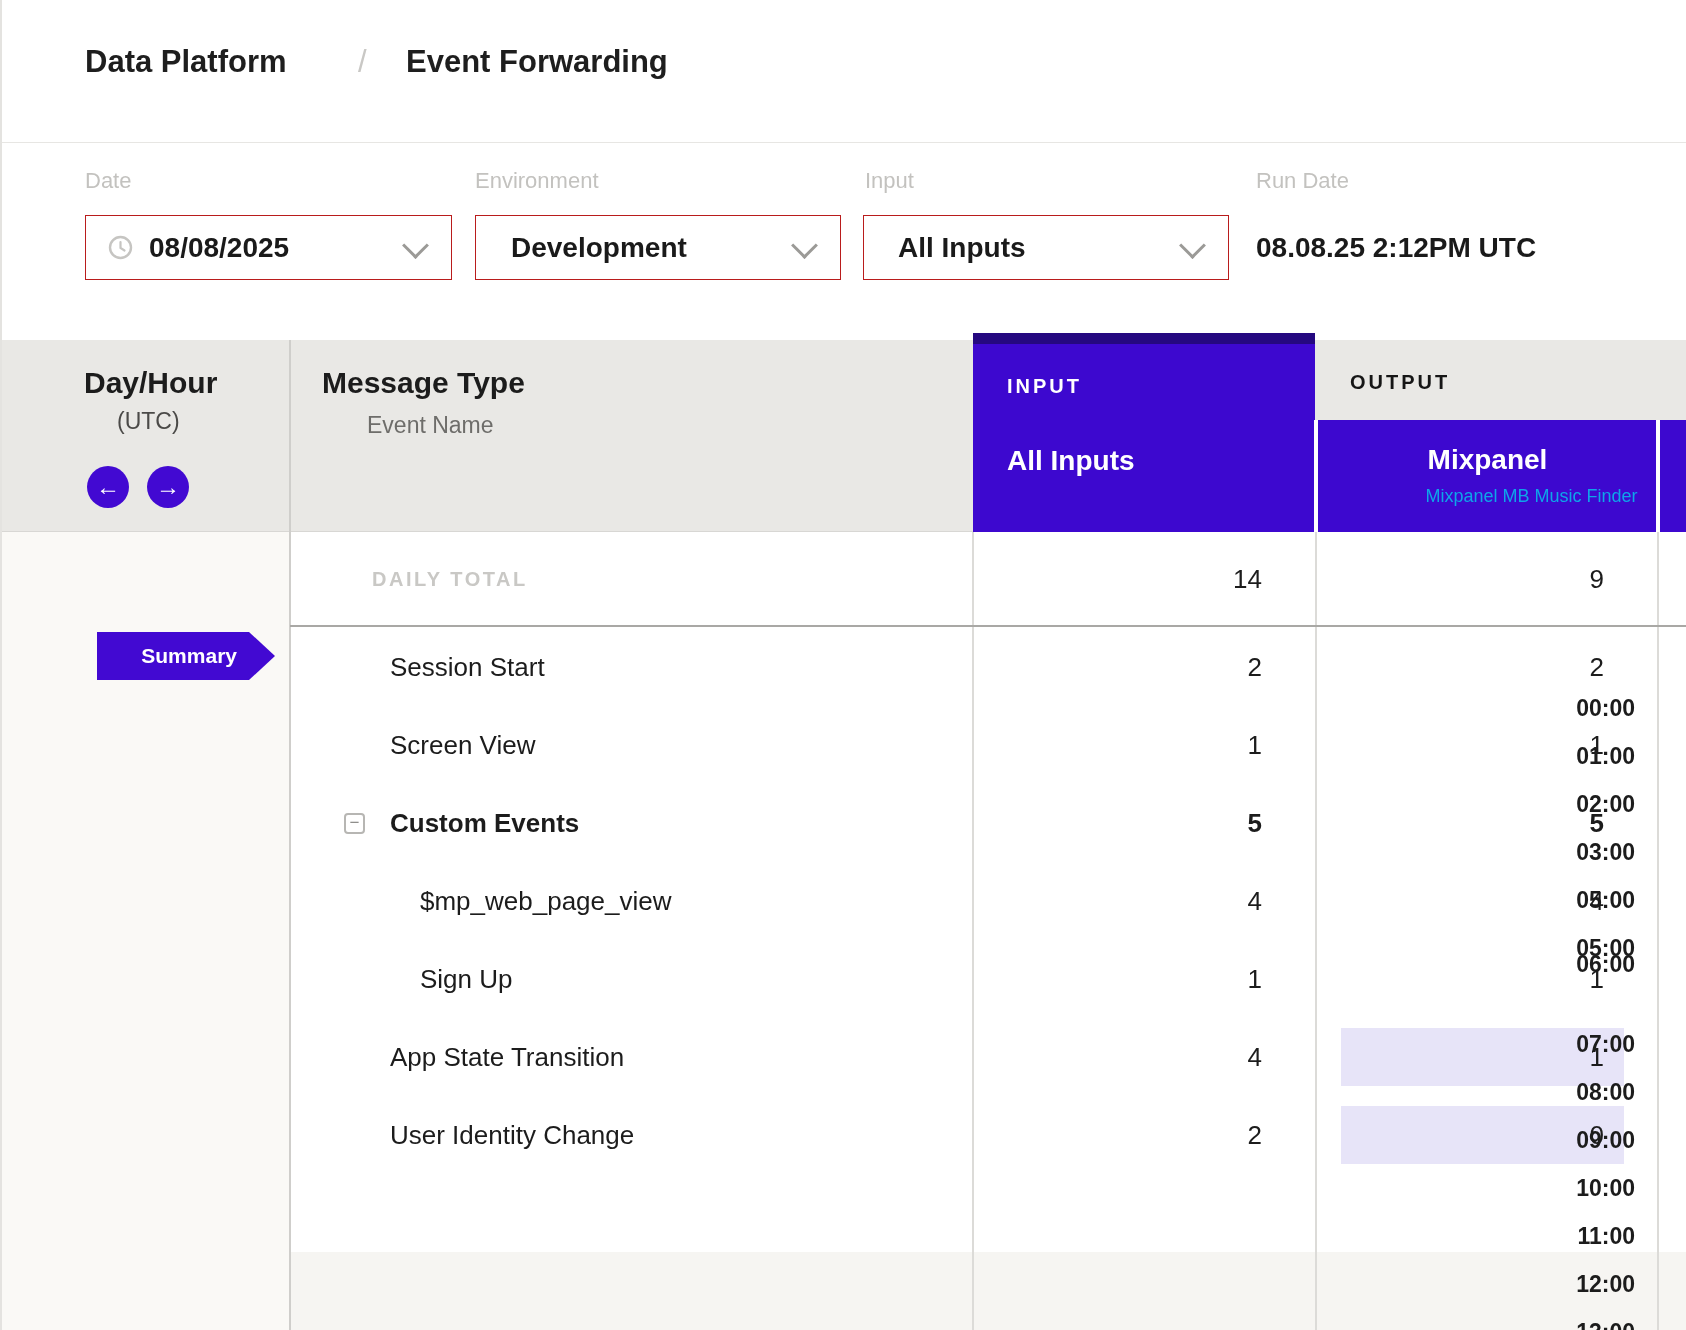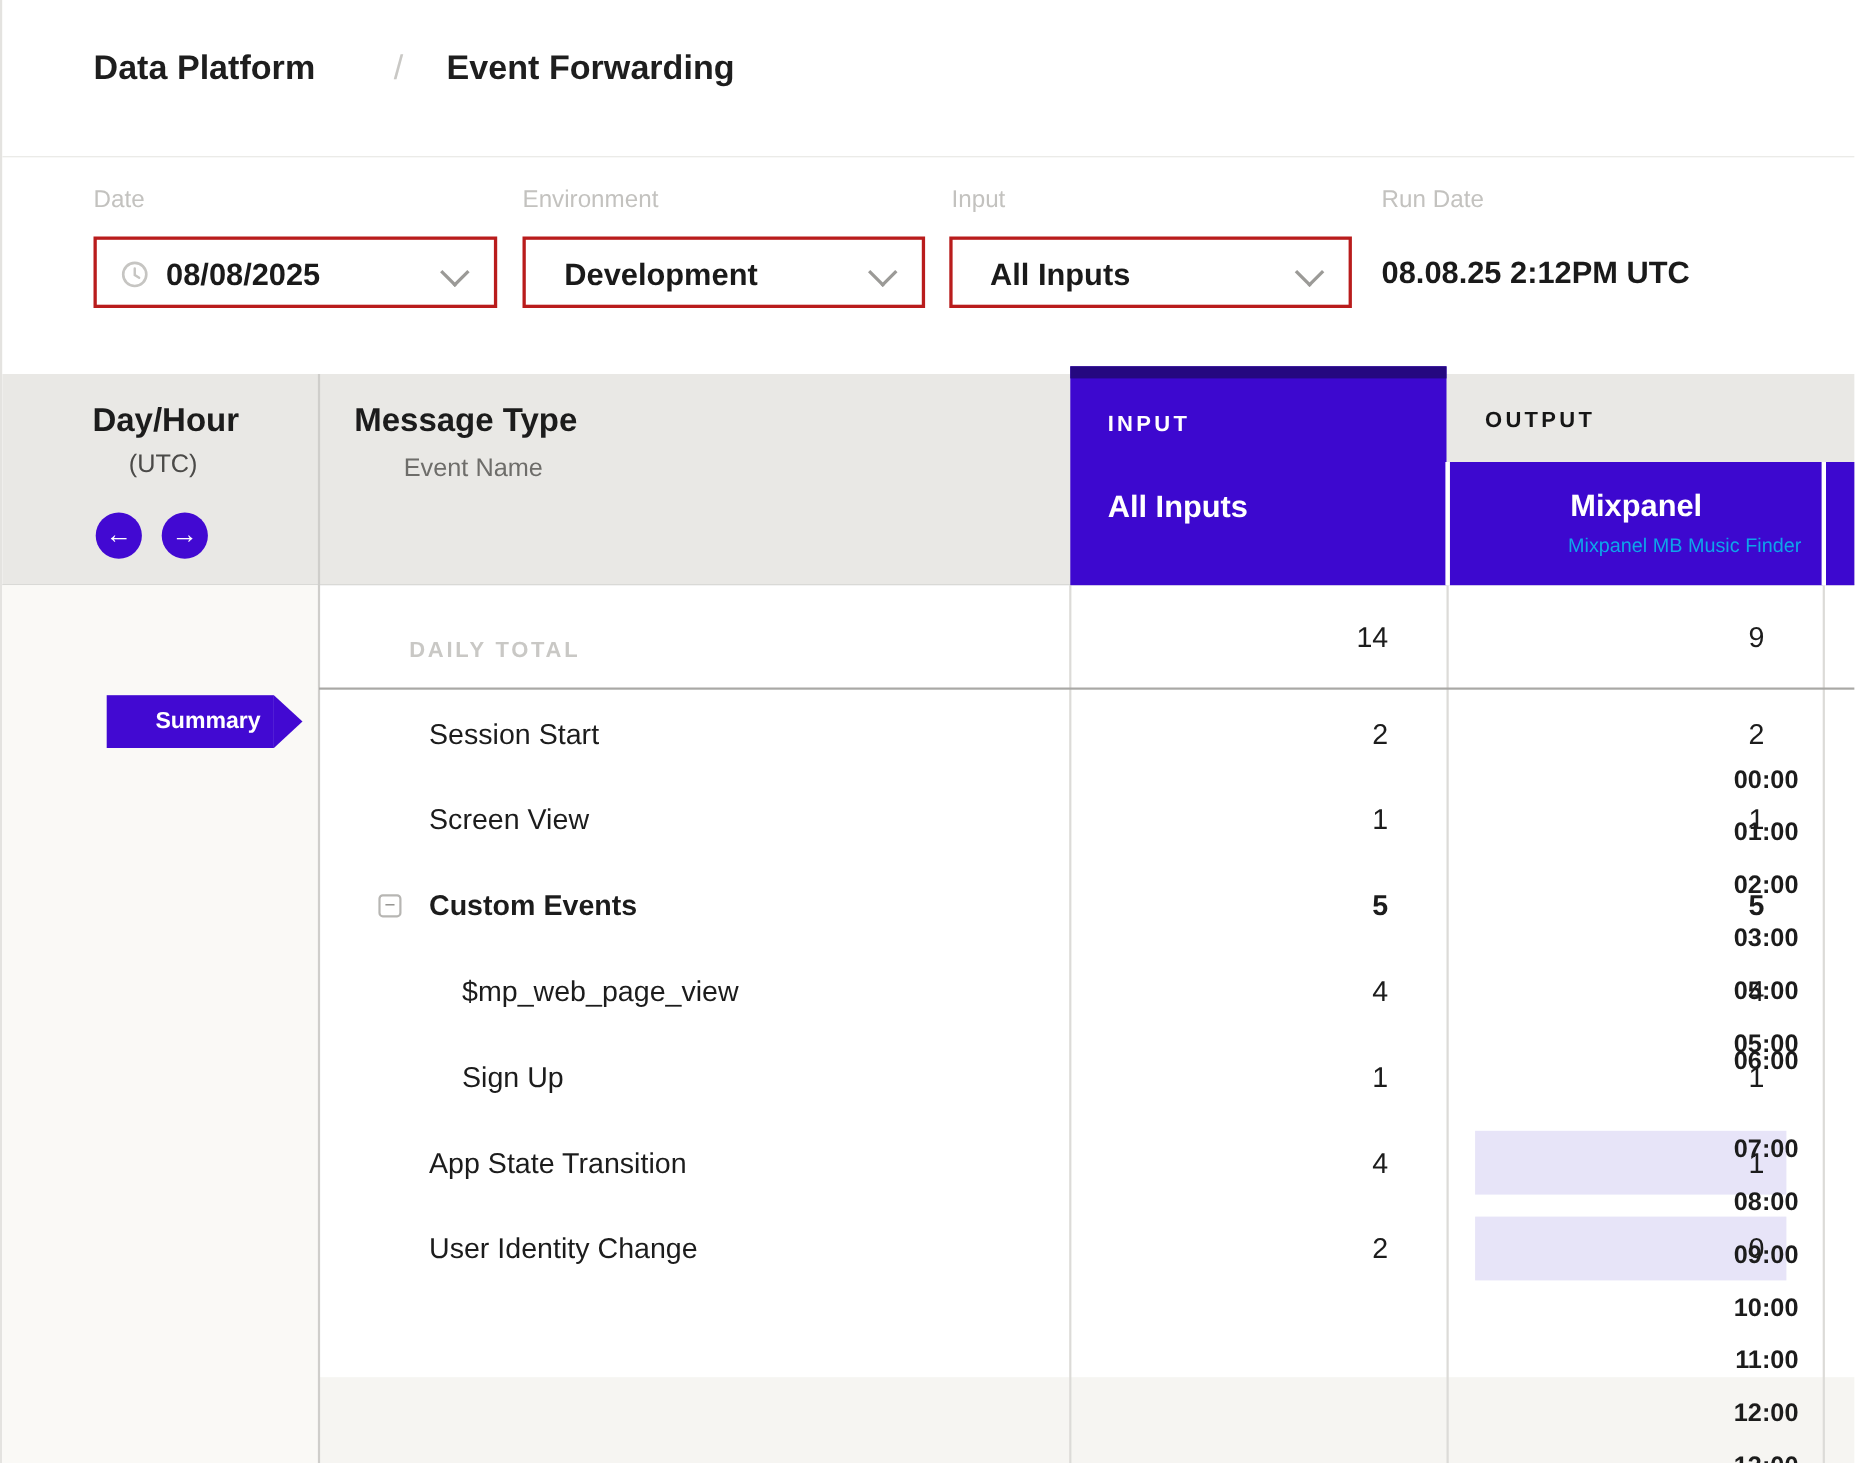--- a/index.html
+++ b/index.html
@@ -10,21 +10,21 @@
   
   .crumb{position:absolute;top:42px;height:40px;line-height:40px;font-size:31px;font-weight:600;color:#1e1e1e;}
   .crumb-section{left:83px;}
   .crumb-slash{left:356px;font-weight:400;color:#c9c8c5;font-size:31px;}
   .crumb-page{left:404px;}
   .top-divider{position:absolute;left:0;top:142px;width:1686px;height:1px;background:#e7e6e3;}
 
   
   .filter-label{position:absolute;top:168px;font-size:22px;color:#c3c2bf;}
   .fl-date{left:83px;} .fl-env{left:473px;} .fl-input{left:863px;} .fl-run{left:1254px;}
-  .select-box{position:absolute;top:215px;height:65px;border:3px solid #b91c1c;background:#fff;box-sizing:border-box;}
+  .select-box{position:absolute;top:215px;height:65px;border:1px solid #b91c1c;background:#fff;box-sizing:border-box;}
   .box-date{left:83px;width:367px;} .box-env{left:473px;width:366px;} .box-input{left:861px;width:366px;}
   .select-value{position:absolute;top:0;height:63px;line-height:63px;font-size:28px;color:#1a1a1a;}
   .v-bold{font-weight:700;} .v-med{font-weight:600;}
   .val-date{left:63px;} .val-env{left:35px;} .val-input{left:34px;}
   .chevron{position:absolute;right:26px;top:20px;width:16px;height:16px;
            border-right:3px solid #9b9a97;border-bottom:3px solid #9b9a97;transform:rotate(45deg);}
   .clock{position:absolute;left:22px;top:19px;}
   .run-date-value{position:absolute;left:1254px;top:215px;height:65px;line-height:65px;font-size:28px;font-weight:700;color:#1a1a1a;}
 
   
@@ -55,21 +55,21 @@
   .bottom-band{position:absolute;left:288px;top:1252px;width:1398px;height:78px;background:#f6f5f2;}
   .sep{position:absolute;width:2px;background:#dcdbd8;}
   .sep-hour{left:287px;top:340px;height:990px;background:#cfcecb;}
   .sep-a{left:970px;top:532px;height:798px;}
   .sep-b{left:1313px;top:532px;height:798px;}
   .sep-c{left:1655px;top:532px;height:798px;}
 
   
   .daily-total-row{position:absolute;left:288px;top:532px;width:1398px;height:95px;}
   .daily-total-label{position:absolute;left:82px;top:0;line-height:95px;font-size:20px;font-weight:700;
-                     letter-spacing:2.5px;color:#c9c8c5;margin-top:12px;}
+                     letter-spacing:2.5px;color:#c9c8c5;}
   .dt-val{position:absolute;top:0;line-height:95px;font-size:26px;color:#1c1c1c;text-align:right;}
   .dt-input{right:426px;} .dt-output{right:84px;}
   .daily-total-border{position:absolute;left:288px;top:625px;width:1398px;height:2px;background:#a9a8a5;}
 
   
   .event-row{position:absolute;left:288px;width:1398px;height:78px;}
   .row-label{position:absolute;left:100px;top:0;line-height:78px;font-size:26px;color:#1c1c1c;}
   .row-label.indent{left:130px;}
   .bold{font-weight:700;}
   .collapse-box{position:absolute;left:54px;top:29px;width:21px;height:21px;box-sizing:border-box;

